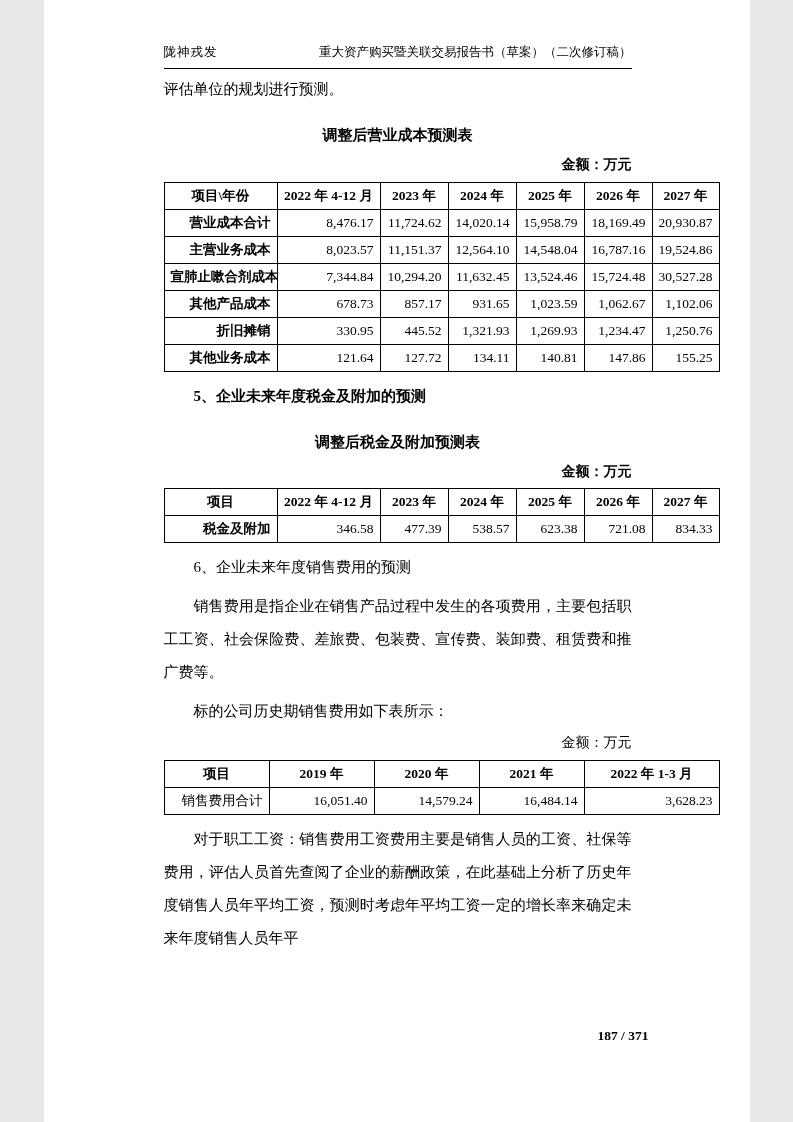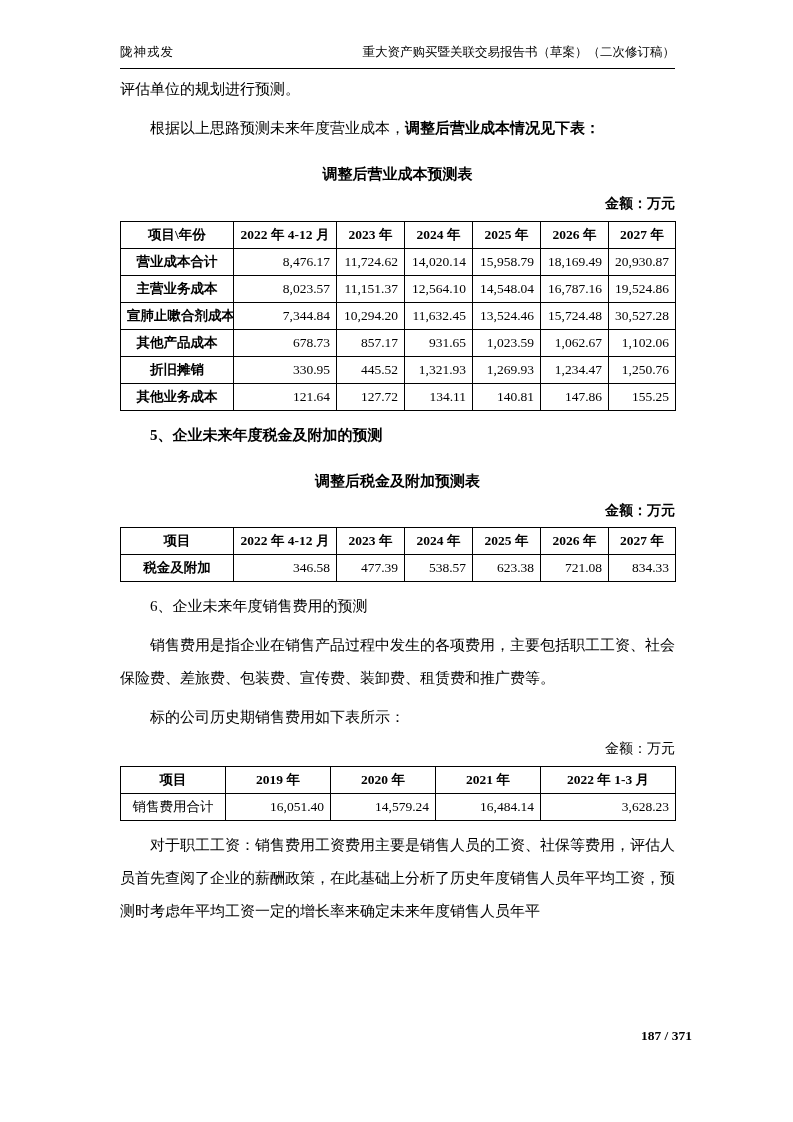--- a/index.html
+++ b/index.html
@@ -1,19 +1,19 @@
 <!DOCTYPE html>
 <html><head>
 <meta charset="utf-8">
 <style>
   * { margin: 0; padding: 0; box-sizing: border-box; }
   html, body { background: #e8e8e8; }
   .page {
     position: relative;
-    width: 793px;
+    width: 706px;
     height: 1122px;
     margin: 0 auto;
     background: #ffffff;
     color: #000;
     font-family: "Liberation Serif", "DejaVu Serif", serif;
     padding: 44px 118px 0 120px;
     overflow: hidden;
   }
   .hdr {
     display: flex;
@@ -49,21 +49,21 @@
   }
   th, td {
     border: 1px solid #000;
     padding: 2px 6px;
     height: 27px;
     vertical-align: middle;
     overflow: hidden;
   }
   th { font-weight: bold; text-align: center; white-space: nowrap; }
   td.num { text-align: right; white-space: nowrap; }
-  td.rowlabel { text-align: center; font-weight: bold; white-space: nowrap; }
+  td.rowlabel { text-align: right; font-weight: bold; white-space: nowrap; }
   table.t3 td.rowlabel { font-weight: normal; }
   .h-num { font-size: 15px; line-height: 2.2; text-indent: 2em; margin-top: 8px; }
   .footer {
     position: absolute;
     top: 1028px;
     right: 101px;
     font-size: 13.5px;
     font-weight: bold;
   }
   .mt8 { margin-top: 8px; }
@@ -74,21 +74,20 @@
 
 <div class="page">
 
   <div class="hdr">
     <span class="hl">陇神戎发</span>
     <span>重大资产购买暨关联交易报告书（草案）（二次修订稿）</span>
   </div>
 
   <p class="mt12">评估单位的规划进行预测。</p>
 
-  <p class="indent"><span>根据以上思路预测未来年度营业成本，</span><span class="b">调整后营业成本情况见下表：</span></p>
 
   <div class="tbl-title">调整后营业成本预测表</div>
   <div class="unit b">金额：万元</div>
 
   <table class="t1">
     <colgroup>
       <col style="width:113px">
         <col style="width:103px">
         <col style="width:68px">
         <col style="width:68px">

